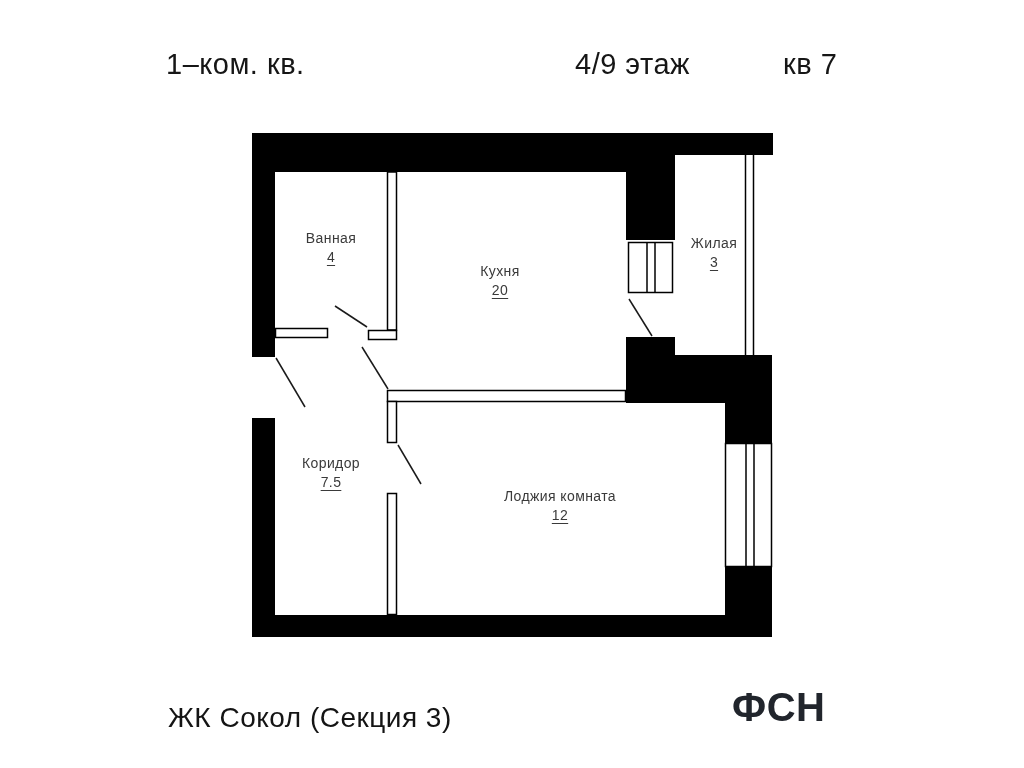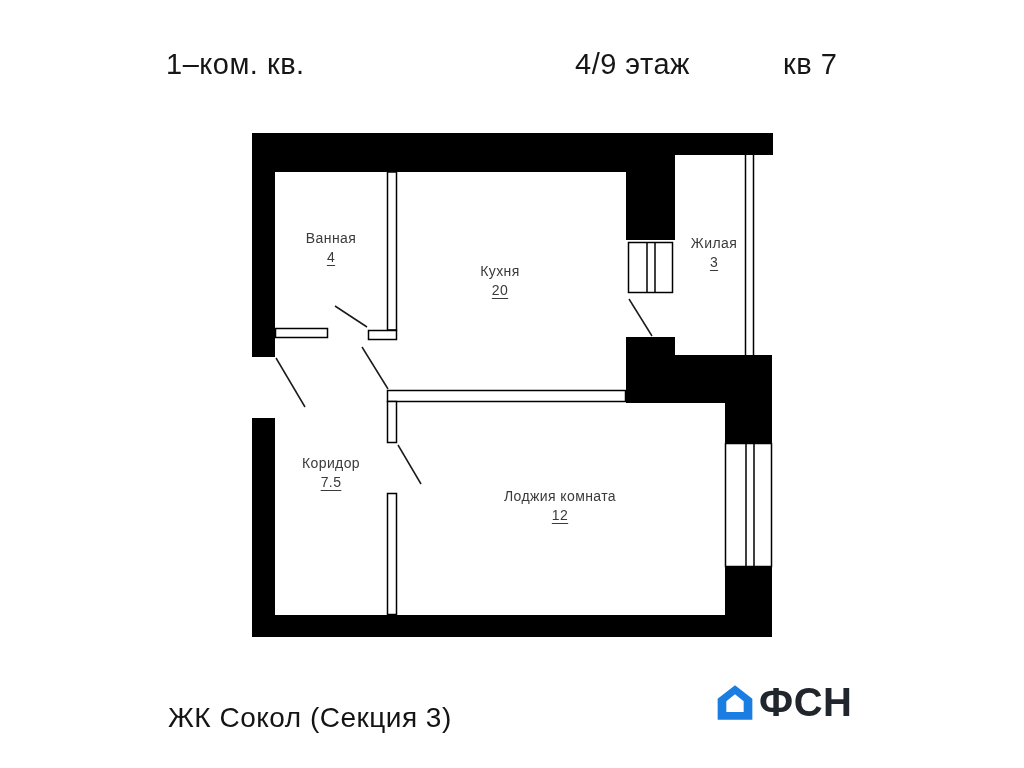--- a/index.html
+++ b/index.html
@@ -4,21 +4,21 @@
 <style>
   html,body{margin:0;padding:0;background:#fff;}
   .page{position:relative;width:1024px;height:768px;background:#ffffff;overflow:hidden;
         font-family:"Liberation Sans",sans-serif;color:#151515;}
   .hdr-item{position:absolute;top:48px;font-size:29px;letter-spacing:.5px;color:#161616;white-space:nowrap;}
   .plan{position:absolute;left:250px;top:130px;}
   .room-label{position:absolute;transform:translateX(-50%);text-align:center;
               font-size:14px;line-height:19px;color:#3a3a3a;letter-spacing:.4px;white-space:nowrap;}
   .room-area{text-decoration:underline;text-underline-offset:3px;}
   .footer-project{position:absolute;left:168px;top:686px;font-size:28px;letter-spacing:.5px;color:#141414;white-space:nowrap;margin-top:16px;}
-  .logo{position:absolute;left:716px;top:680px;height:44px;display:flex;align-items:center;gap:5px;}
+  .logo{position:absolute;left:732px;top:680px;height:44px;display:flex;align-items:center;gap:5px;flex-direction:column;}
   .logo-text{font-size:40px;font-weight:bold;color:#21252c;letter-spacing:.5px;line-height:44px;}
 </style>
 </head>
 <body>
 
 <div class="page">
 
   <span class="hdr-item" style="left:166px">1–ком. кв.</span>
   <span class="hdr-item" style="left:575px">4/9 этаж</span>
   <span class="hdr-item" style="left:783px">кв 7</span>

